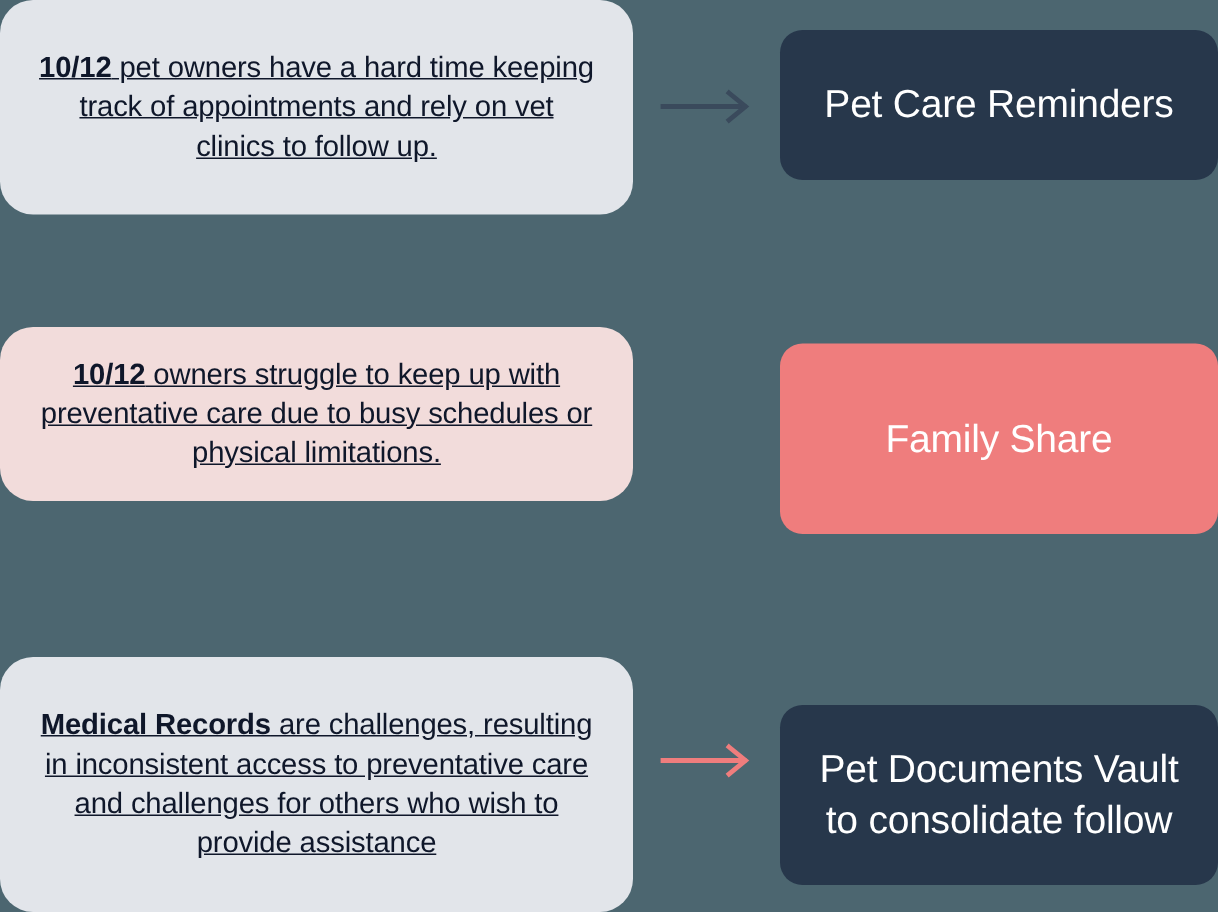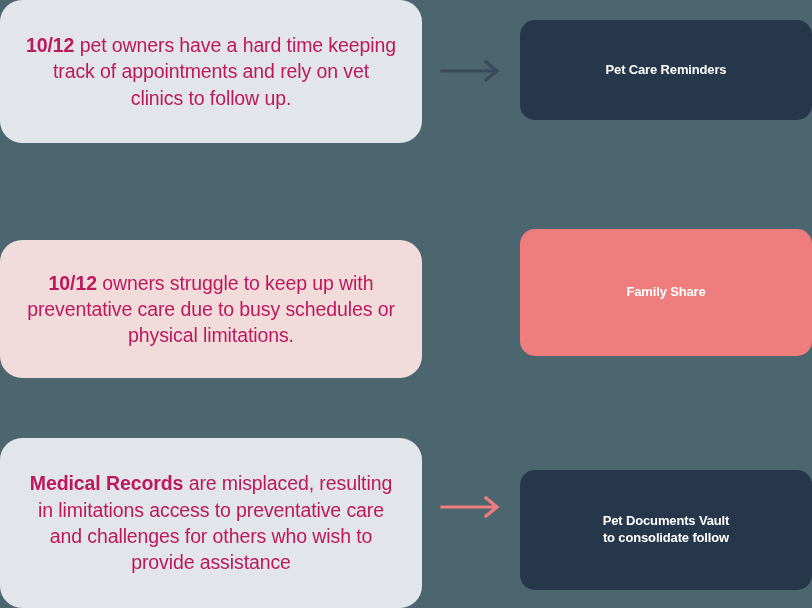--- a/index.html
+++ b/index.html
@@ -41,29 +41,30 @@
     display: flex;
     align-items: center;
     justify-content: center;
     text-align: center;
     padding: 10px 26px;
   }
   .problem-card.gray  { background: #E2E5EA; }
   .problem-card.pink  { background: #F2DCDB; }
 
   #problem-0 { top: 0px;  height: 143px; }
-  #problem-1 { top: 0px;  height: 138px; margin-top: 22px; }
+  #problem-1 { top: 0px;  height: 116px; }
   #problem-2 { top: 0px;  height: 170px; }
 
   .problem-text {
-    color: #be185d;
+    color: #0f172a;
     font-size: 19.5px;
     line-height: 1.35;
     letter-spacing: -0.1px;
     font-weight: 400;
+    text-decoration: underline;
   }
   .problem-text .lead {
     font-weight: 700;
   }
 
   
   .arrow {
     position: absolute;
     width: 66px;
     height: 26px;
@@ -87,23 +88,23 @@
   }
   .solution-card.navy  { background: #27374B; }
   .solution-card.coral { background: #EF7D7D; }
 
   #solution-0 { top: 20px;  height: 100px; }
   #solution-1 { top: 11px;  height: 127px; }
   #solution-2 { top: 32px;  height: 120px; }
 
   .solution-text {
     color: #FFFFFF;
-    font-size: 13px;
+    font-size: 26px;
     line-height: 1.3;
-    font-weight: 700;
+    font-weight: 400;
     letter-spacing: -0.15px;
   }
   .solution-text .sub { display: block; }
 </style>
 </head>
 <body>
 
 <div class="board">
 
   <div class="row" id="row-0">
@@ -140,21 +141,21 @@
     <div class="solution-card coral" id="solution-1">
       <div class="solution-text">
         <span>Family Share</span>
       </div>
     </div>
   </div>
 
   <div class="row" id="row-2">
     <div class="problem-card gray" id="problem-2">
       <div class="problem-text">
-        <span class="lead">Medical Records</span><span> are misplaced, resulting in limitations access to preventative care and challenges for others who wish to provide assistance</span>
+        <span class="lead">Medical Records</span><span> are challenges, resulting in inconsistent access to preventative care and challenges for others who wish to provide assistance</span>
       </div>
     </div>
 
     <div class="solution-card navy" id="solution-2">
       <div class="solution-text">
         <span>Pet Documents Vault</span>
         <span class="sub">to consolidate follow</span>
       </div>
     </div>
   </div>

